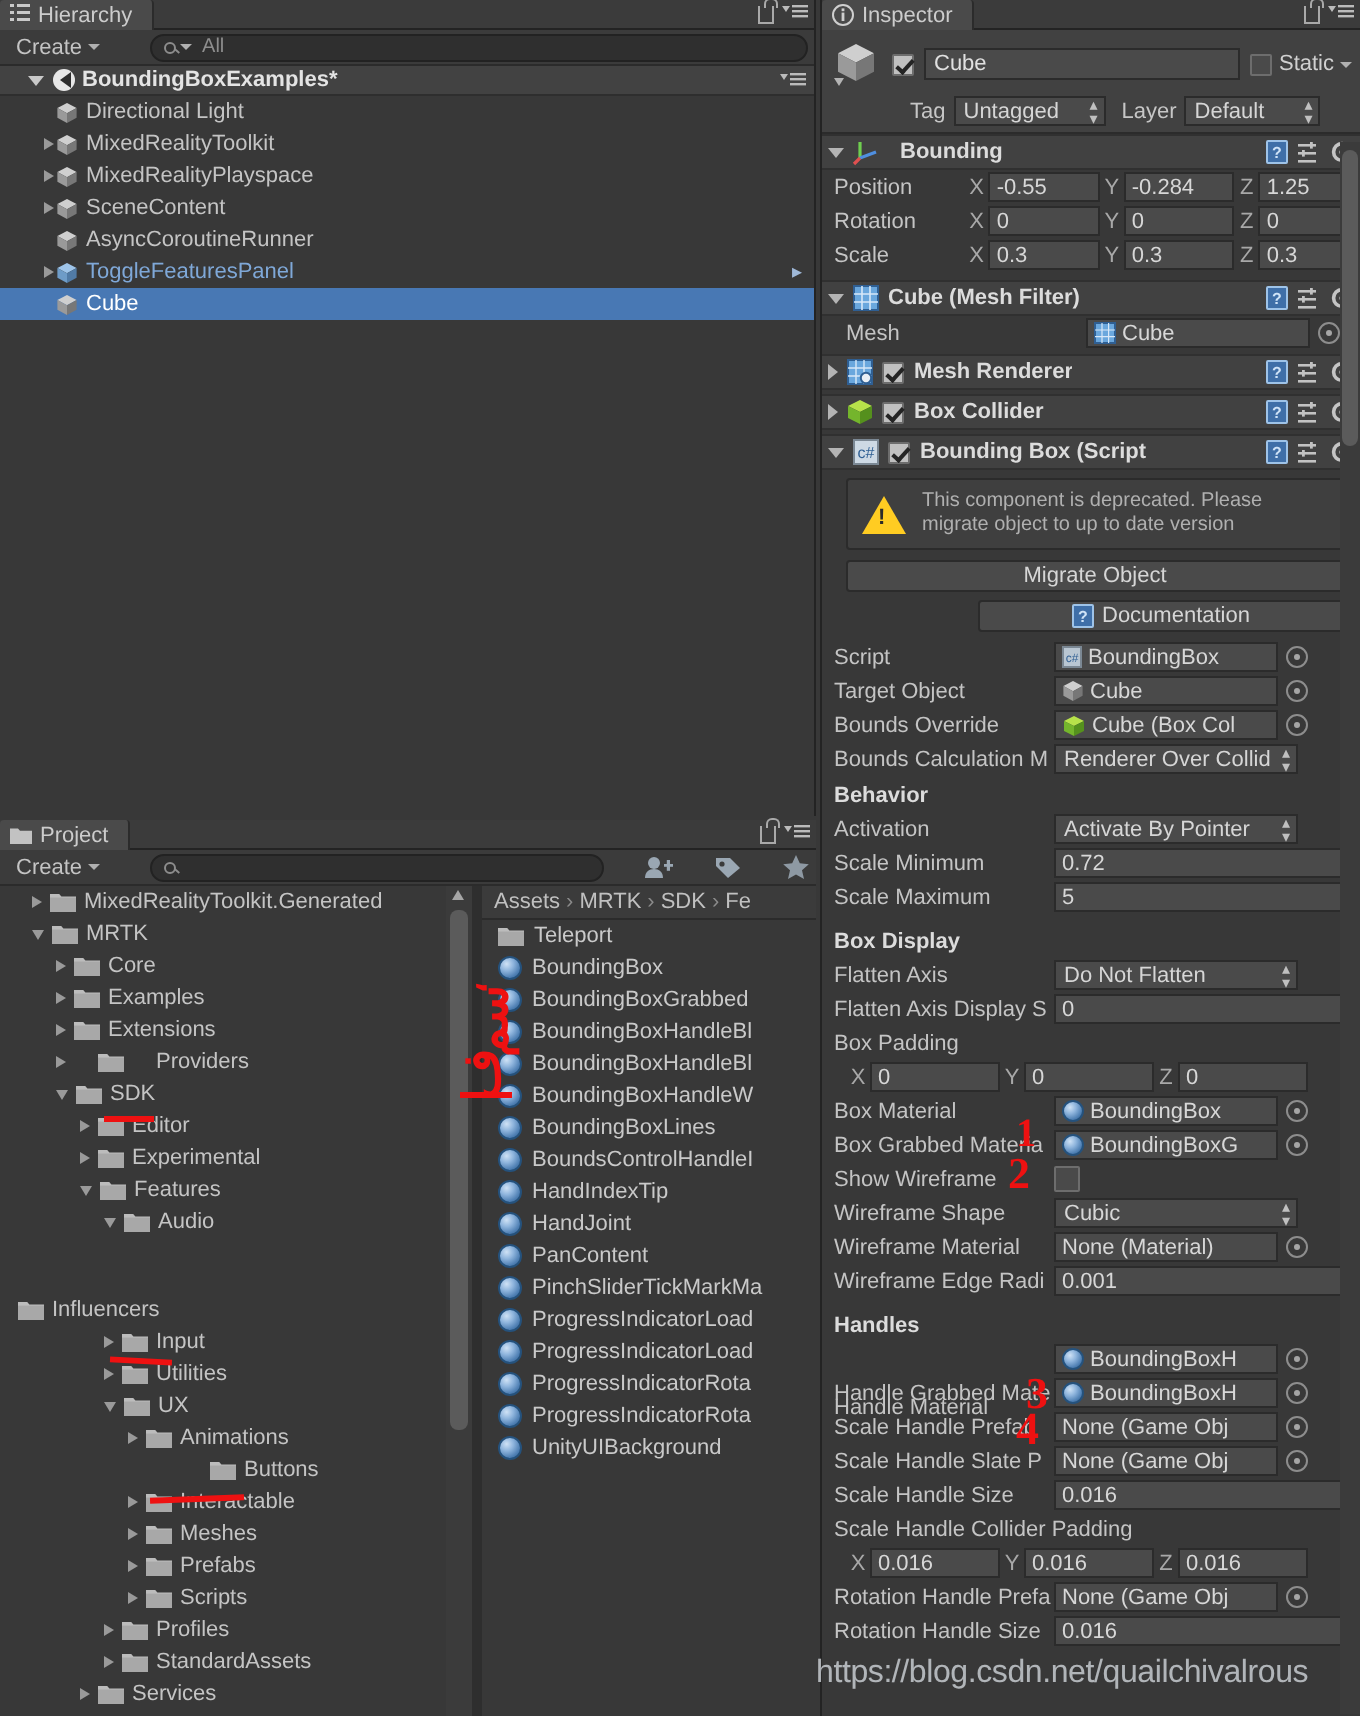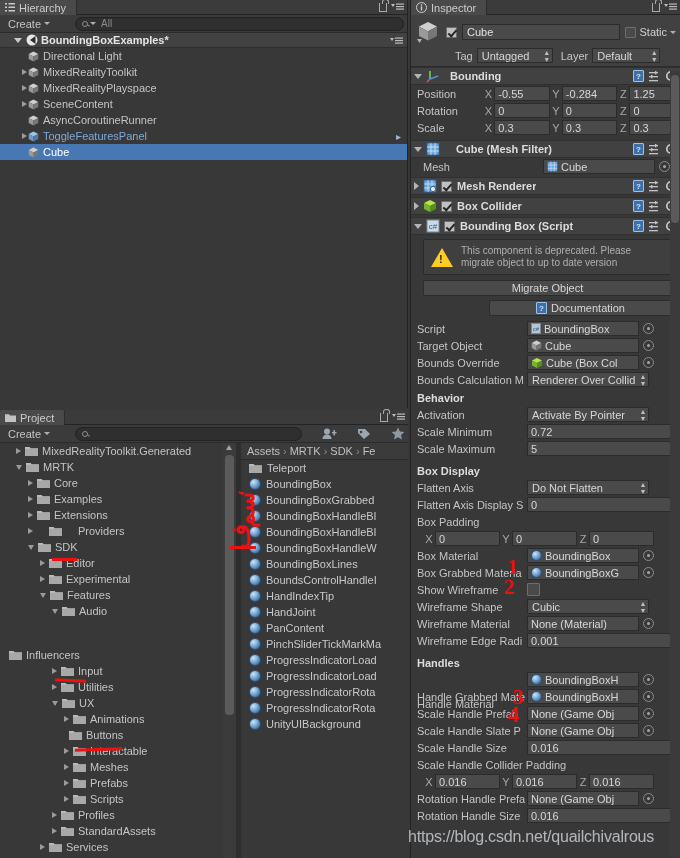--- a/index.html
+++ b/index.html
@@ -507,21 +507,21 @@
               <span>UX</span>
             </div>
             <div class="prow" style="padding-left: 64px;">
               <span class="arrow"></span>
               <span class="folder-ic"><svg width="13" height="10" viewBox="0 0 13 10">
                   <path d="M0 1h4.6l1.1 1.3H13V10H0z" fill="#bcbcbc"></path>
                   <path d="M0 2.8h13V10H0z" fill="#a8a8a8"></path>
                 </svg></span>
               <span>Animations</span>
             </div>
-            <div class="prow" style="padding-left: 60px;">
+            <div class="prow" style="padding-left: 96px;">
               <span class="arrow none"></span>
               <span class="folder-ic"><svg width="13" height="10" viewBox="0 0 13 10">
                   <path d="M0 1h4.6l1.1 1.3H13V10H0z" fill="#bcbcbc"></path>
                   <path d="M0 2.8h13V10H0z" fill="#a8a8a8"></path>
                 </svg></span>
               <span>Buttons</span>
             </div>
             <div class="prow" style="padding-left: 64px;">
               <span class="arrow"></span>
               <span class="folder-ic"><svg width="13" height="10" viewBox="0 0 13 10">
@@ -800,21 +800,21 @@
         </div>
 
       <div class="comp-head" style="margin-top:4px;">
         <span class="foldout"></span>
         <span class="comp-ic">
           <svg width="14" height="14" viewBox="0 0 14 14">
               <rect x="1" y="1" width="12" height="12" fill="#6aa7dd" stroke="#2f5f93"></rect>
               <path d="M1 5h12M1 9h12M5 1v12M9 1v12" stroke="#d8e8f8" stroke-width="0.8"></path>
             </svg>
         </span>
-        <span class="title" style="margin-left:12px;">Cube (Mesh Filter)</span>
+        <span class="title" style="margin-left:0;">Cube (Mesh Filter)</span>
         <span class="head-right">
           <span class="bookic">?</span>
           <span class="presetic">
             <svg width="12" height="11" viewBox="0 0 12 11">
                 <rect x="0" y="1" width="9" height="1.3" fill="#c2c2c2"></rect>
                 <rect x="0" y="5" width="9" height="1.3" fill="#c2c2c2"></rect>
                 <rect x="0" y="9" width="9" height="1.3" fill="#c2c2c2"></rect>
                 <rect x="6" y="0" width="1.4" height="3.3" fill="#c2c2c2"></rect>
                 <rect x="2" y="4" width="1.4" height="3.3" fill="#c2c2c2"></rect>
               </svg>

